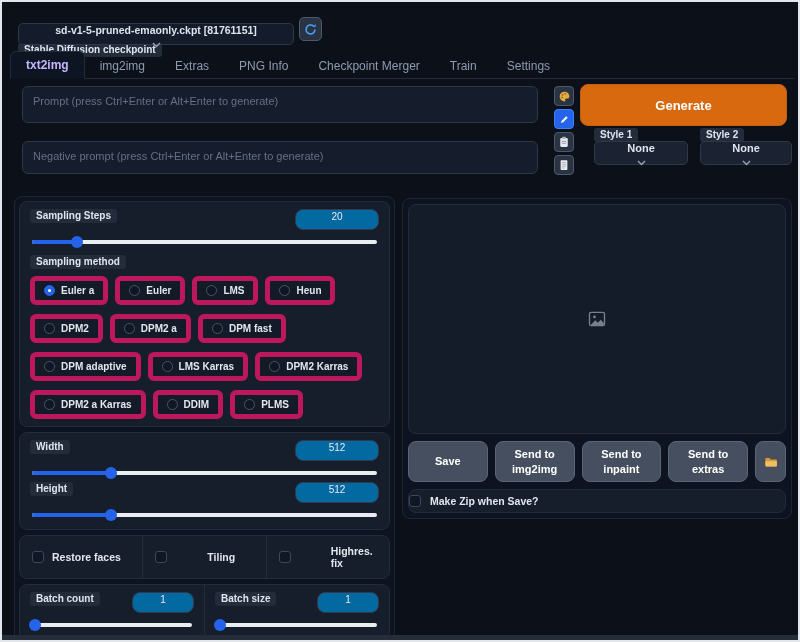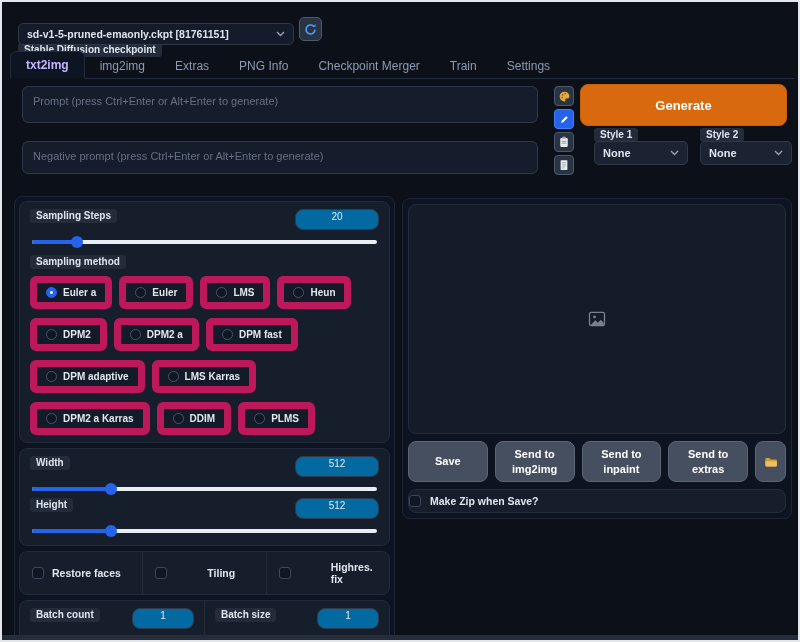--- a/index.html
+++ b/index.html
@@ -2,21 +2,21 @@
 <html><head>
 <meta charset="utf-8">
 <style>
   * { box-sizing: border-box; margin: 0; padding: 0; }
   body { margin: 0; font-family: "Liberation Sans", "DejaVu Sans", sans-serif; background: #444; }
   .frame { position: relative; width: 800px; height: 642px; border: 2px solid #e3e6ea; background: #0c1019; overflow: hidden; }
   .app { position: absolute; inset: 0; }
 
   
   .tag { display: inline-block; background: #242c3c; border-radius: 3px; padding: 1px 6px; font-size: 10px; font-weight: 700; color: #dfe5ee; line-height: 12px; white-space: nowrap; }
-  .select { display: flex; align-items: center; justify-content: space-between; gap: 6px; background: #1b2332; border: 1px solid #2e3948; border-radius: 5px; padding: 0 8px; font-size: 11px; font-weight: 600; color: #dee4ed; cursor: pointer; }
+  .select { display: flex; align-items: center; justify-content: space-between; gap: 6px; background: #1b2332; border: 1px solid #2e3948; border-radius: 5px; padding: 0 8px; font-size: 11px; font-weight: 600; color: #dee4ed; cursor: pointer; flex-direction: column; }
   .numbox { min-width: 84px; height: 21px; line-height: 13px; text-align: center; background: #0369a1; border: 1px solid #2f3a4d; border-radius: 8px; font-size: 10px; color: #e5eaf2; }
   .slider { position: relative; height: 4px; background: #e9ecf1; border-radius: 3px; margin: 10px 2px 5px 2px; cursor: pointer; }
   .slider .fill { position: absolute; left: 0; top: 0; height: 100%; background: #2563eb; border-radius: 3px; }
   .slider .thumb { position: absolute; right: -6px; top: 50%; transform: translateY(-50%); width: 12px; height: 12px; background: #2563eb; border-radius: 50%; }
   .cb { width: 12px; height: 12px; flex: none; border: 1px solid #3c475b; border-radius: 3px; background: #0f1624; cursor: pointer; }
   .radio { width: 11px; height: 11px; flex: none; border-radius: 50%; background: #0f1624; border: 1px solid #4a5568; position: relative; }
   .radio.sel { background: #2563eb; border-color: #2563eb; }
   .radio.sel::after { content: ""; position: absolute; inset: 3px; background: #fff; border-radius: 50%; }
   .panel { background: #161d2b; border: 1px solid #232c3c; border-radius: 8px; }
   .icon-btn { display: flex; align-items: center; justify-content: center; background: #2a3342; border: 1px solid #4e586b; border-radius: 5px; cursor: pointer; }
@@ -42,21 +42,21 @@
   .style1-tag { position: absolute; left: 592px; top: 126px; }
   .style2-tag { position: absolute; left: 698px; top: 126px; }
   .style1-select { position: absolute; left: 592px; top: 139px; width: 94px; height: 24px; }
   .style2-select { position: absolute; left: 698px; top: 139px; width: 92px; height: 24px; }
 
   
   .leftcol { position: absolute; left: 12px; top: 194px; width: 381px; border: 1px solid #1e2636; border-radius: 8px; padding: 4px; background: #0d1320; }
   .leftcol .panel { margin-bottom: 5px; padding: 7px 10px; }
   .leftcol .panel:last-child { margin-bottom: 0; }
   .chips { display: flex; flex-wrap: wrap; gap: 9px 7px; margin-top: 7px; }
-  .chip { display: inline-flex; align-items: flex-start; gap: 6px; background: #131a28; border: 7px solid #be185d; border-radius: 6px; padding: 4px 9px; font-size: 10px; font-weight: 700; color: #e2e7ee; cursor: pointer; white-space: nowrap; }
+  .chip { display: inline-flex; align-items: flex-start; gap: 6px; background: #131a28; border: 5px solid #be185d; border-radius: 6px; padding: 4px 9px; font-size: 10px; font-weight: 700; color: #e2e7ee; cursor: pointer; white-space: nowrap; }
   .toggles { display: flex; padding: 0 !important; }
   .toggle-cell { flex: 1; display: flex; align-items: center; gap: 8px; padding: 9px 12px; font-size: 10.5px; font-weight: 700; color: #e2e7ee; cursor: pointer; }
   .toggle-cell + .toggle-cell { border-left: 1px solid #232c3c; gap: 40px; }
   .batch { display: flex; padding: 0 !important; }
   .bhalf { flex: 1; padding: 7px 10px; }
   .bhalf + .bhalf { border-left: 1px solid #232c3c; }
   .seedrow { display: flex; gap: 5px; margin-bottom: 5px; }
   .seed-panel { flex: 1; padding: 6px 10px; }
   .extra-panel { width: 47px; display: flex; align-items: center; justify-content: center; gap: 5px; font-size: 10px; font-weight: 700; color: #e2e7ee; }
 
@@ -195,20 +195,24 @@
               <span class="radio"></span>
               <span>DPM fast</span>
             </span>
           <span class="chip">
               <span class="radio"></span>
               <span>DPM adaptive</span>
             </span>
           <span class="chip">
               <span class="radio"></span>
               <span>LMS Karras</span>
+            </span>
+          <span class="chip">
+              <span class="radio"></span>
+              <span>DPM2 Karras</span>
             </span>
           <span class="chip">
               <span class="radio"></span>
               <span>DPM2 a Karras</span>
             </span>
           <span class="chip">
               <span class="radio"></span>
               <span>DDIM</span>
             </span>
           <span class="chip">

